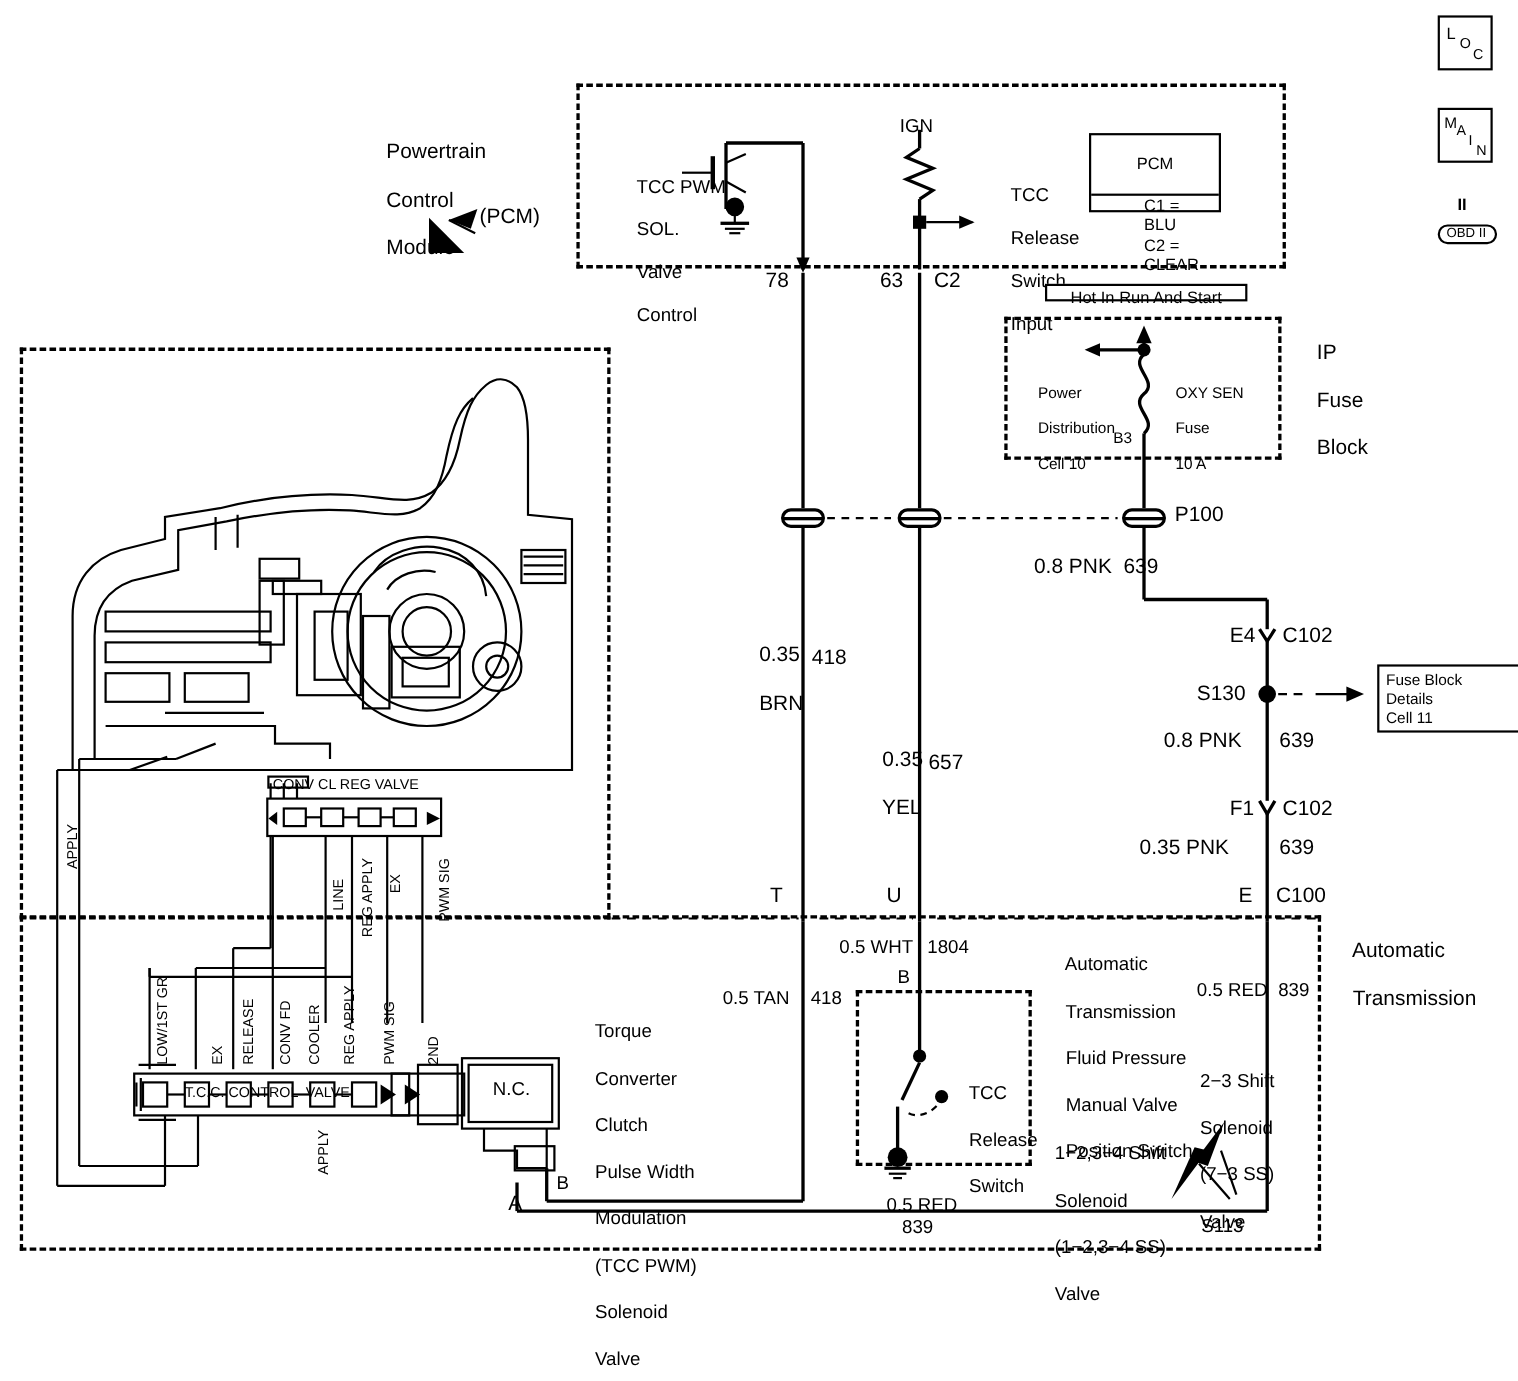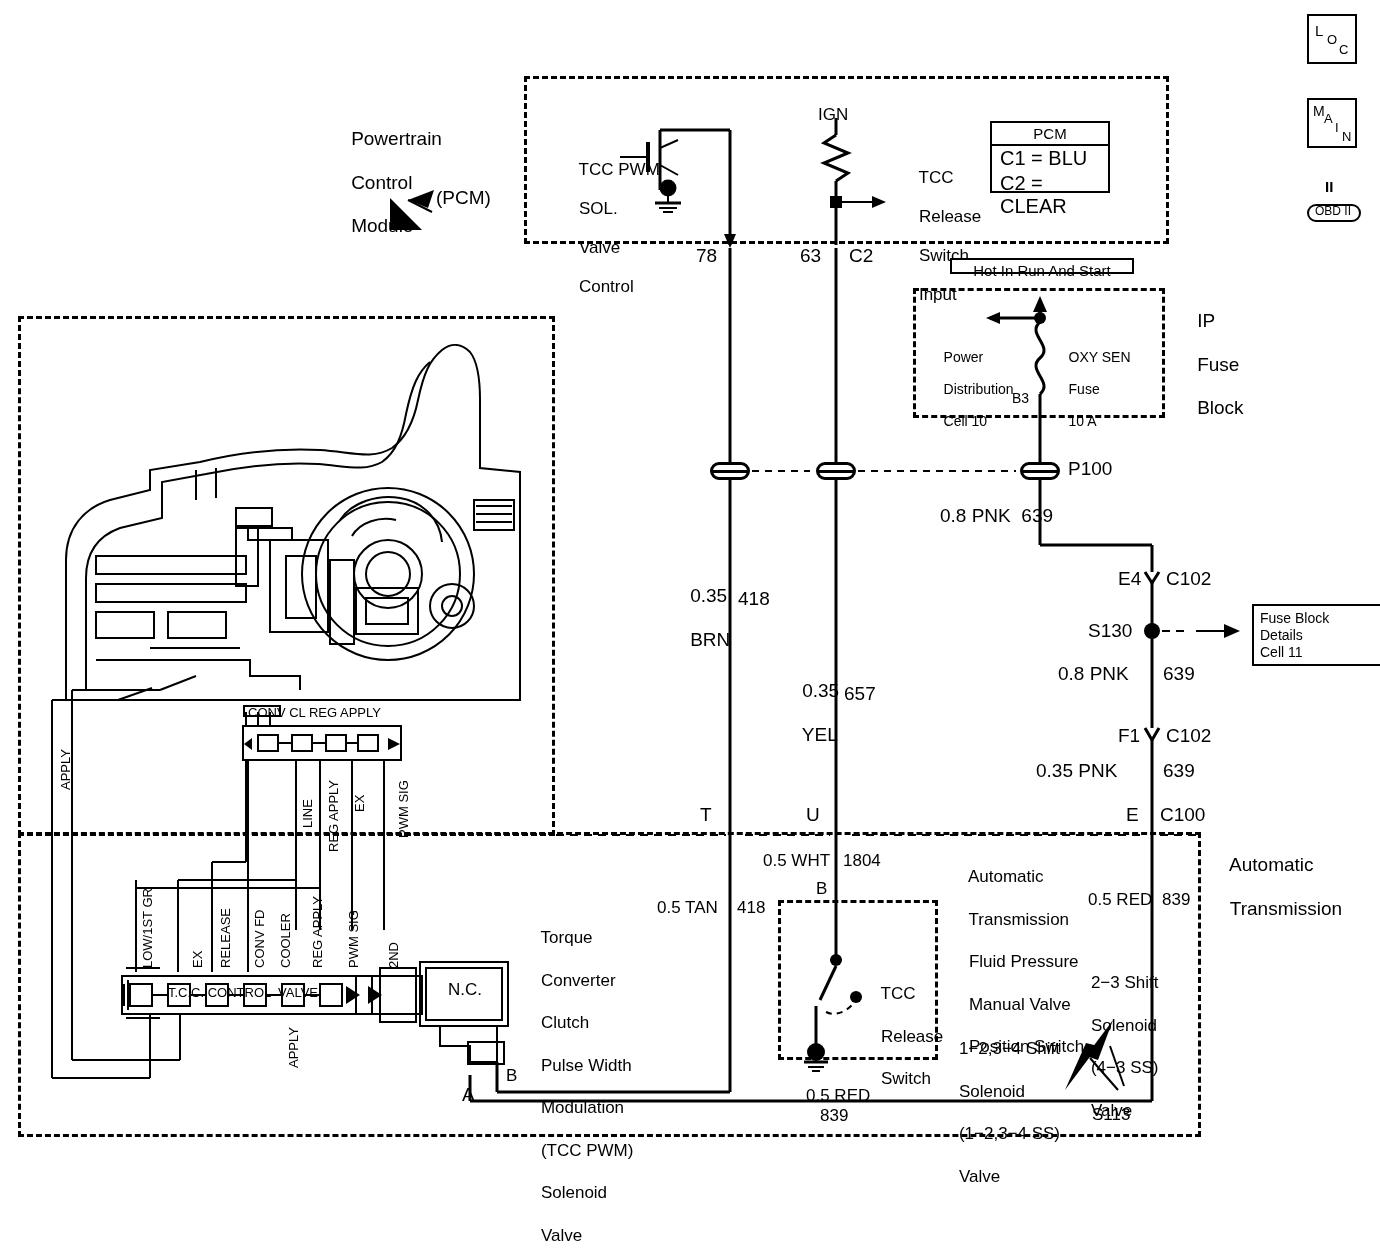--- a/index.html
+++ b/index.html
@@ -73,25 +73,26 @@
   .pcm-table {
     position: absolute;
     border: 2px solid #000;
     box-sizing: border-box;
     background: #fff;
   }
   .pcm-table .hdr {
     text-align: center;
     border-bottom: 2px solid #000;
     font-size: 15px;
-    padding: 2px 0;
+    padding: 18px 0;
   }
   .pcm-table .row {
-    font-size: 20px;
+    font-size: 15px;
     padding: 1px 8px;
+    margin-left: 40px;
   }
   .hotrun {
     position: absolute;
     border: 2px solid #000;
     background: #fff;
     font-size: 15px;
     padding: 2px 6px;
     box-sizing: border-box;
     text-align: center;
   }
@@ -482,32 +483,32 @@
     <span>Automatic</span><br>
     <span>Transmission</span><br>
     <span>Fluid Pressure</span><br>
     <span>Manual Valve</span><br>
     <span>Position Switch</span>
   </div>
 
   <div class="lbl" style="left:1072px; top:951px; line-height:1.25;">
     <span>2−3 Shift</span><br>
     <span>Solenoid</span><br>
-    <span>(4−3 SS)</span><br>
+    <span>(7−3 SS)</span><br>
     <span>Valve</span>
   </div>
 
   <div class="lbl" style="left:940px; top:1017px; line-height:1.25;">
     <span>1−2,3−4 Shift</span><br>
     <span>Solenoid</span><br>
     <span>(1−2,3−4 SS)</span><br>
     <span>Valve</span>
   </div>
 
-  <div class="lbl sm" style="left:248px; top:706px; font-size:13px;">CONV CL REG APPLY</div>
+  <div class="lbl sm" style="left:248px; top:706px; font-size:13px;">CONV CL REG VALVE</div>
   <div class="lbl sm" style="left:168px; top:986px; font-size:13px;">T.C.C. CONTROL  VALVE</div>
 
   <div class="rot-90" style="left:58px; top:790px;">APPLY</div>
   <div class="rot-90" style="left:140px; top:968px;">LOW/1ST GR</div>
   <div class="rot-90" style="left:190px; top:968px;">EX</div>
   <div class="rot-90" style="left:218px; top:968px;">RELEASE</div>
   <div class="rot-90" style="left:252px; top:968px;">CONV FD</div>
   <div class="rot-90" style="left:278px; top:968px;">COOLER</div>
   <div class="rot-90" style="left:310px; top:968px;">REG APPLY</div>
   <div class="rot-90" style="left:346px; top:968px;">PWM SIG</div>

